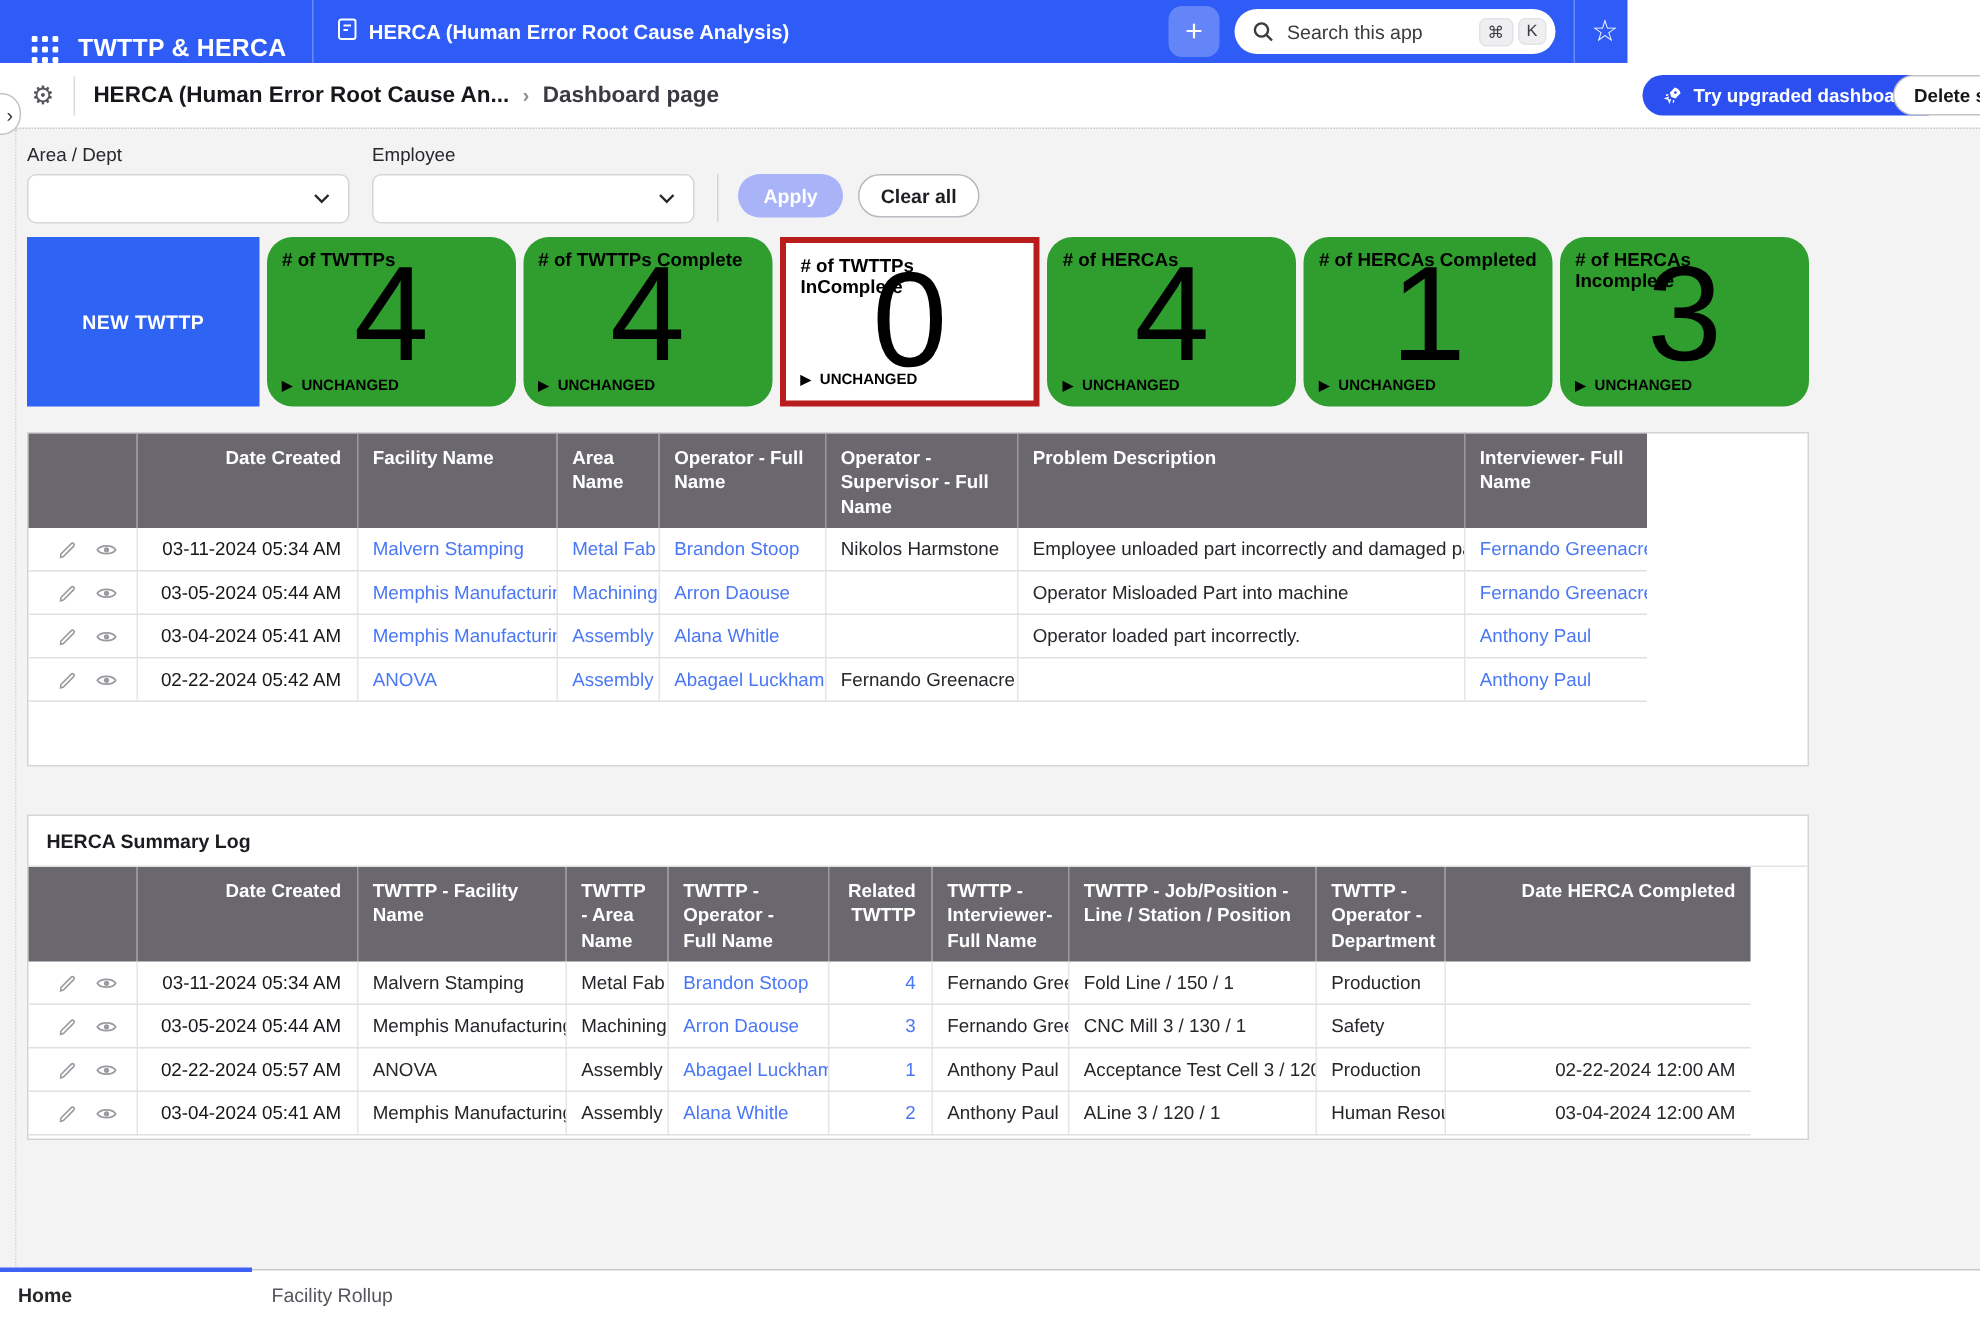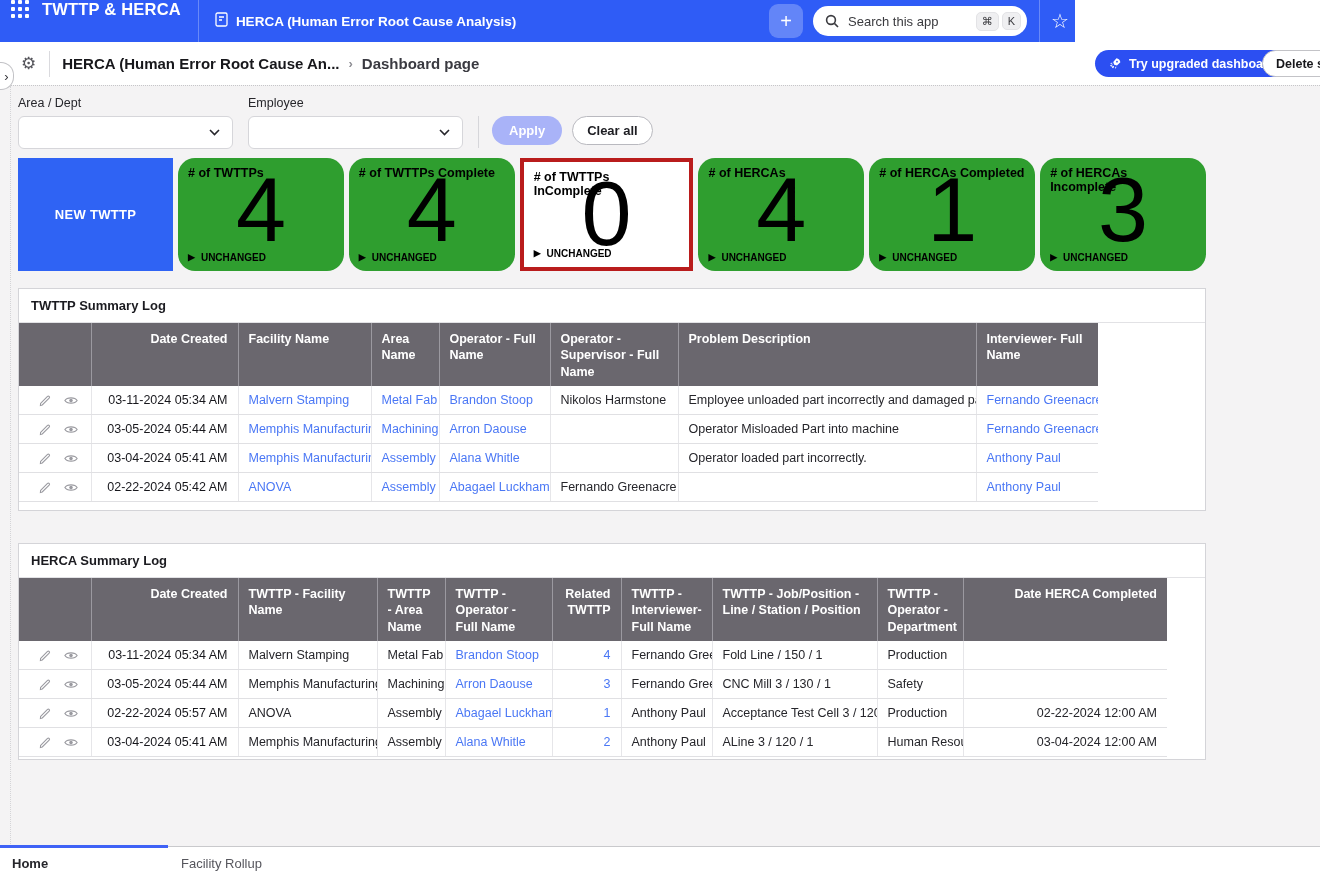--- a/index.html
+++ b/index.html
@@ -4,21 +4,21 @@
 <style>
   html,body{margin:0;padding:0;}
   body{
     width:1320px;height:880px;position:relative;overflow:hidden;
     font-family:"Liberation Sans",sans-serif;background:#fff;
     -webkit-font-smoothing:antialiased;
   }
   
   .app-bar{
     position:absolute;top:0;left:0;width:1075px;height:42px;
-    background:var(--header_blue,#2f5cf6);display:flex;align-items:flex-start;color:#fff;
+    background:var(--header_blue,#2f5cf6);display:flex;align-items:flex-end;color:#fff;padding-left:10px;
   }
   .waffle{margin-left:11px;display:flex;align-items:center;cursor:pointer;}
   .app-title{font-size:16.5px;font-weight:bold;margin-left:13px;letter-spacing:.2px;}
   .bar-divider{width:1px;height:42px;background:rgba(255,255,255,.28);margin-left:17px;}
   .app-tab{display:flex;align-items:center;gap:8px;padding:0 16px;height:42px;font-weight:bold;font-size:13.5px;cursor:pointer;}
   .bar-right{margin-left:auto;display:flex;align-items:center;}
   .plus-btn{
     width:34px;height:34px;border:none;border-radius:9px;background:rgba(255,255,255,.25);
     color:#fff;font-size:20px;line-height:32px;text-align:center;margin-right:10px;cursor:pointer;
     font-family:"Liberation Sans",sans-serif;
@@ -284,21 +284,20 @@
       <div class="kpi-title"># of HERCAs Incomplete</div>
       <div class="kpi-value">3</div>
       <div class="kpi-trend">
         <span class="tri">▶</span>
         <span>UNCHANGED</span>
       </div>
     </div>
   </div>
 
   <div class="section sec-twttp">
-    <div class="section-title">TWTTP Summary Log</div>
     <table class="t-twttp">
       <colgroup>
         <col style="width:72px">
           <col style="width:147px">
           <col style="width:133px">
           <col style="width:68px">
         <col style="width:111px">
           <col style="width:128px">
           <col style="width:298px">
           <col style="width:122px">

